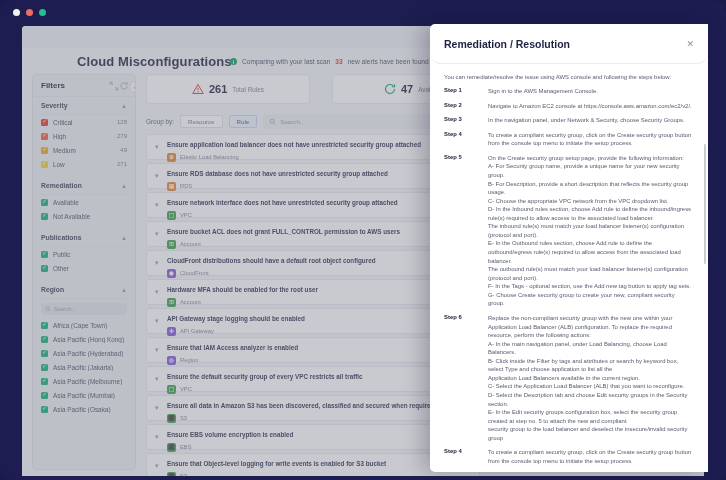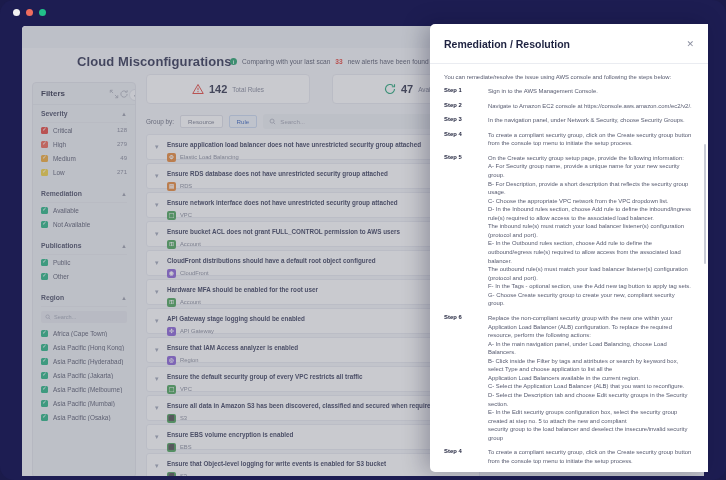--- a/index.html
+++ b/index.html
@@ -66,21 +66,20 @@
   #compare-banner .hl { color: #e2342b; font-weight: bold; }
 
   
   #filters {
     position: absolute; left: 10px; top: 48px;
     width: 104px; height: 396px;
     background: #eceef2;
     border: 1px solid #dfe1e8;
     border-radius: 4px;
     overflow: hidden;
-    margin-top: 8px;
   }
   #filters-head {
     height: 22px; display: flex; align-items: center;
     padding: 0 6px 0 8px; border-bottom: 1px solid #e2e4ea;
   }
   #filters-title { font-size: 8px; font-weight: bold; color: #23263f; flex: 1; }
   .hicon { width: 10px; height: 10px; opacity: .55; }
   #collapse-btn {
     position: absolute; right: -6px; top: 6px;
     width: 12px; height: 12px; border-radius: 50%;
@@ -174,21 +173,21 @@
     position: absolute; left: 430px; top: 24px;
     width: 278px; height: 448px;
     background: #fff;
     border-radius: 5px 0 0 5px;
     z-index: 60;
     overflow: hidden;
     box-shadow: -6px 0 22px rgba(10,12,40,0.28);
   }
   #modal-head {
     height: 40px; border-bottom: 1px solid #eaecf1;
-    display: flex; align-items: center; padding: 0 14px;
+    display: flex; align-items: center; padding: 0 14px; border-radius: 11px;
   }
   #modal-title { font-size: 10.5px; font-weight: bold; color: #1e2240; flex: 1; }
   #modal-close { font-size: 9px; color: #8b8fa0; }
   #modal-body {
     position: absolute; top: 40px; left: 0;
     width: 278px; height: 408px;
     padding: 10px 16px 0 14px;
     overflow: hidden;
   }
   #intro { font-size: 5.9px; color: #565a6f; margin-bottom: 7px; }
@@ -343,21 +342,21 @@
         </div>
       </div>
     </div>
 
     <div class="stat" id="stat-total">
       <svg width="12" height="12" viewBox="0 0 16 16">
         <path d="M8 2L15 14H1z" fill="none" stroke="#e2342b" stroke-width="1.3" stroke-linejoin="round"></path>
         <path d="M8 6.3v3.2" stroke="#e2342b" stroke-width="1.3"></path>
         <circle cx="8" cy="11.6" r=".8" fill="#e2342b"></circle>
       </svg>
-      <span class="num">142</span>
+      <span class="num">261</span>
       <span class="cap">Total Rules</span>
     </div>
 
     <div class="stat" id="stat-avail">
       <svg width="12" height="12" viewBox="0 0 16 16">
         <path d="M14 8a6 6 0 1 1-1.9-4.4M14 1.5V5h-3.5" fill="none" stroke="#16a06f" stroke-width="1.5"></path>
       </svg>
       <span class="num">47</span>
       <span class="cap">Available</span>
     </div>

